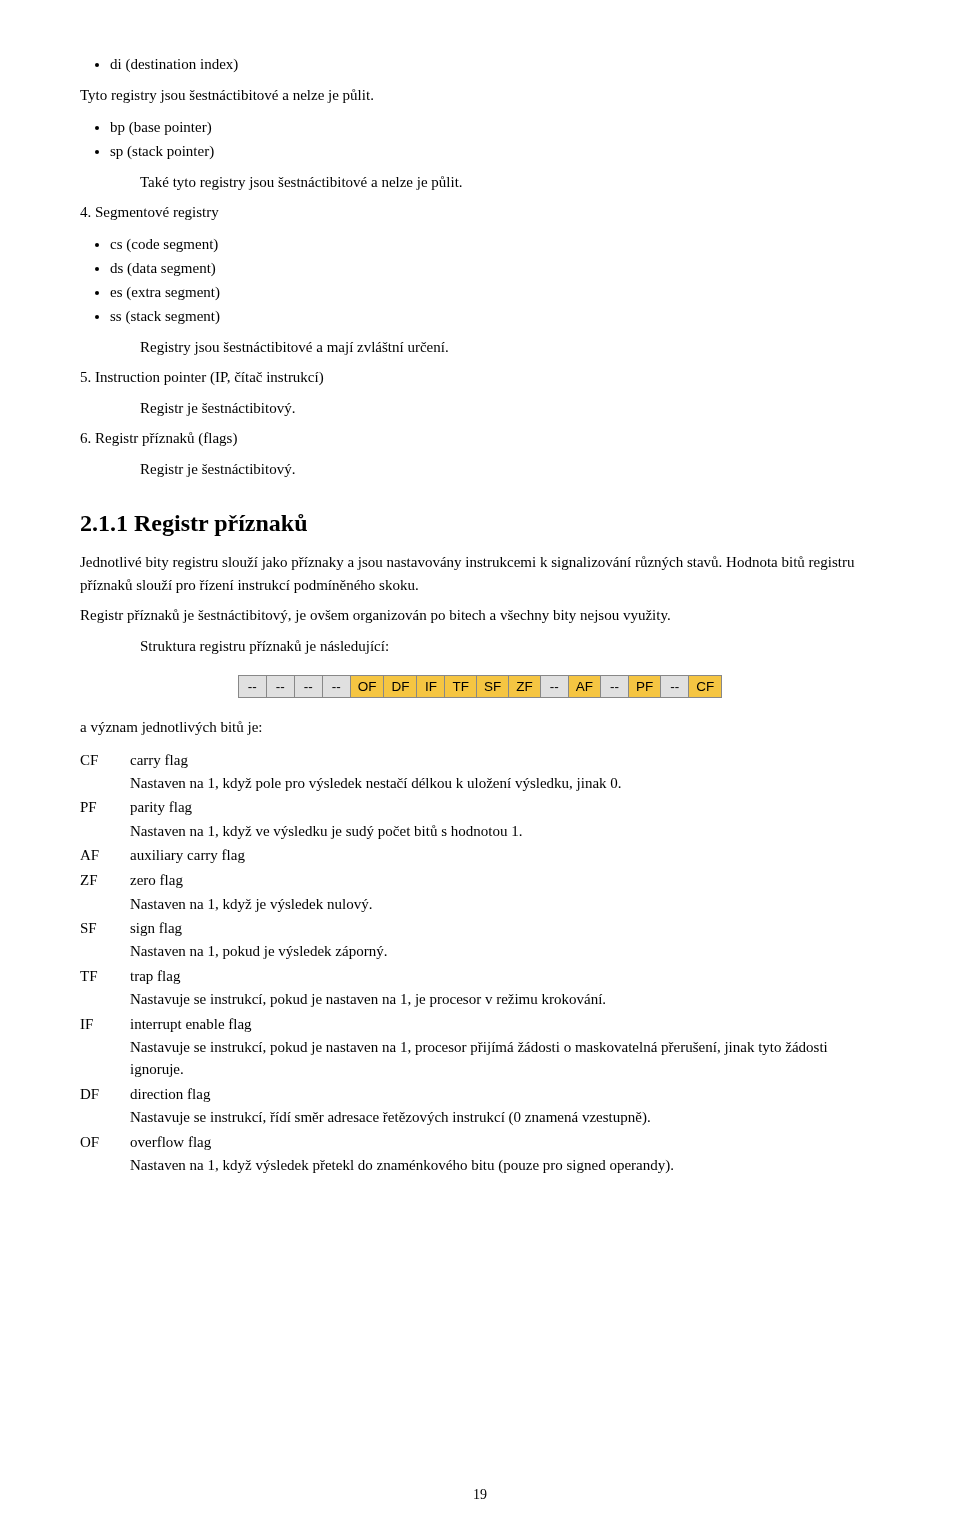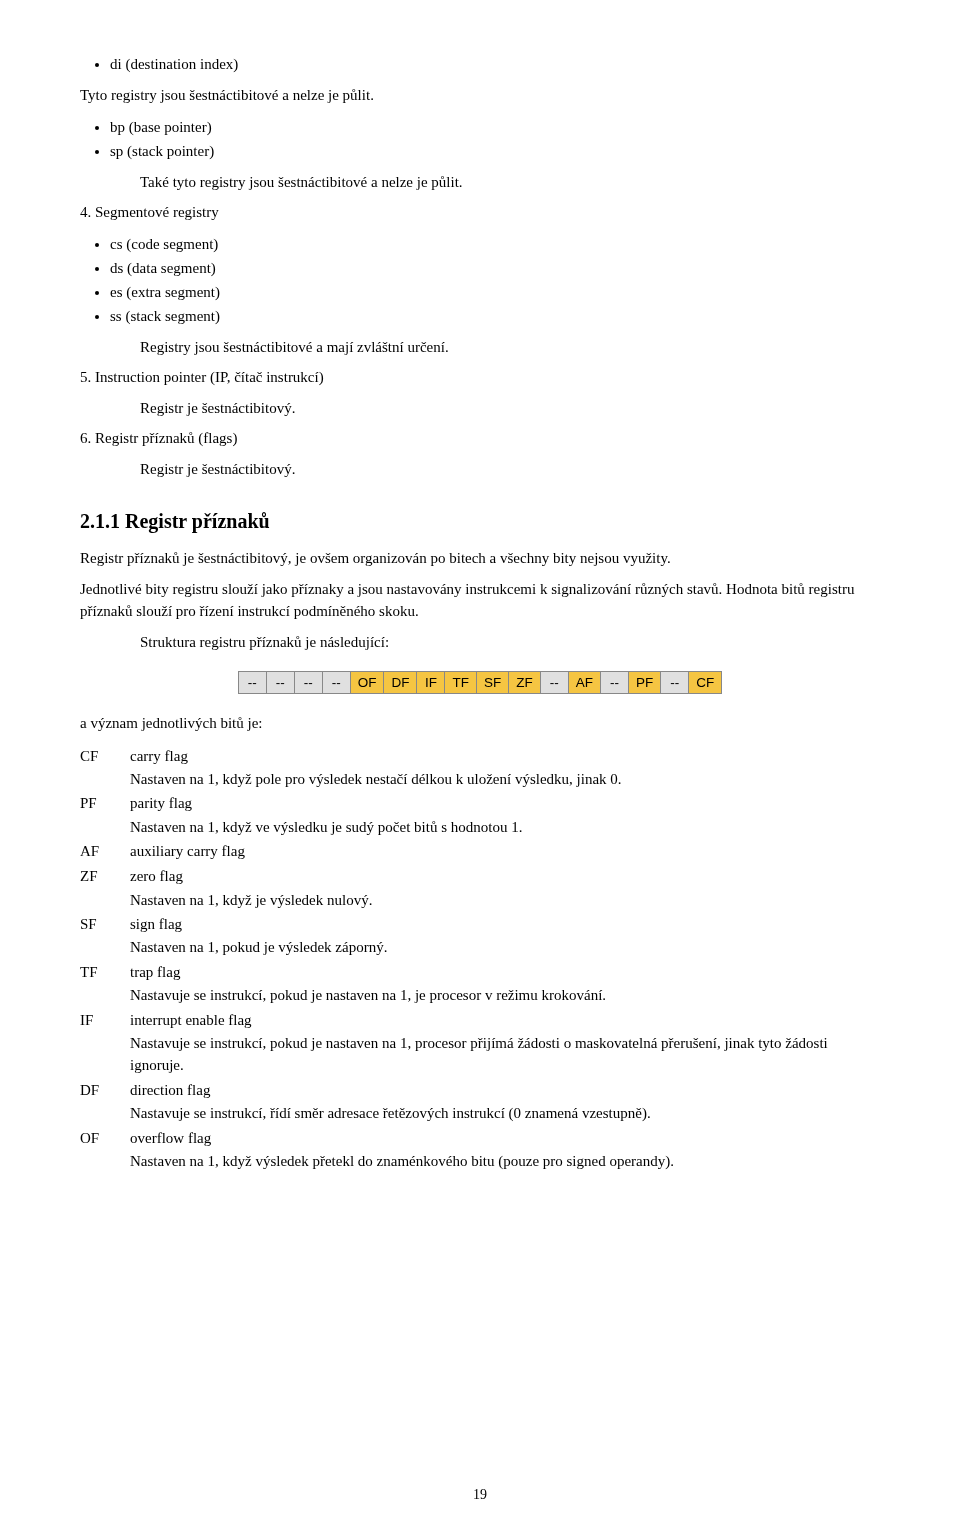--- a/index.html
+++ b/index.html
@@ -14,21 +14,21 @@
       position: relative;
     }
     .content {
       max-width: 800px;
       margin: 12px auto;
     }
     p { margin-bottom: 8px; line-height: 1.5; }
     ul { margin-left: 30px; margin-bottom: 8px; }
     ul li { line-height: 1.6; }
     h2 {
-      font-size: 20px;
+      font-size: 24px;
       font-weight: bold;
       margin-top: 30px;
       margin-bottom: 14px;
     }
     .indent { margin-left: 60px; }
     .register-structure {
       display: flex;
       justify-content: center;
       margin: 18px 0 18px 0;
     }
@@ -113,22 +113,22 @@
   <p class="indent">Registry jsou šestnáctibitové a mají zvláštní určení.</p>
 
   <p><span>5. Instruction pointer (IP, čítač instrukcí)</span></p>
   <p class="indent">Registr je šestnáctibitový.</p>
 
   <p><span>6. Registr příznaků (flags)</span></p>
   <p class="indent">Registr je šestnáctibitový.</p>
 
   <h2>2.1.1 Registr příznaků</h2>
 
+  <p>Jednotlivé bity registru slouží jako příznaky a jsou nastavovány instrukcemi k signalizování různých stavů. Hodnota bitů registru příznaků slouží pro řízení instrukcí podmíněného skoku.</p>
   <p>Registr příznaků je šestnáctibitový, je ovšem organizován po bitech a všechny bity nejsou využity.</p>
-  <p>Jednotlivé bity registru slouží jako příznaky a jsou nastavovány instrukcemi k signalizování různých stavů. Hodnota bitů registru příznaků slouží pro řízení instrukcí podmíněného skoku.</p>
   <p class="indent"><span>Struktura registru příznaků je následující:</span></p>
 
   <div class="register-structure">
     <table class="reg-table">
       <tbody>
           <tr id="reg-row">
             <td class="cell-dash">--</td>
             <td class="cell-dash">--</td>
             <td class="cell-dash">--</td>
             <td class="cell-dash">--</td>

